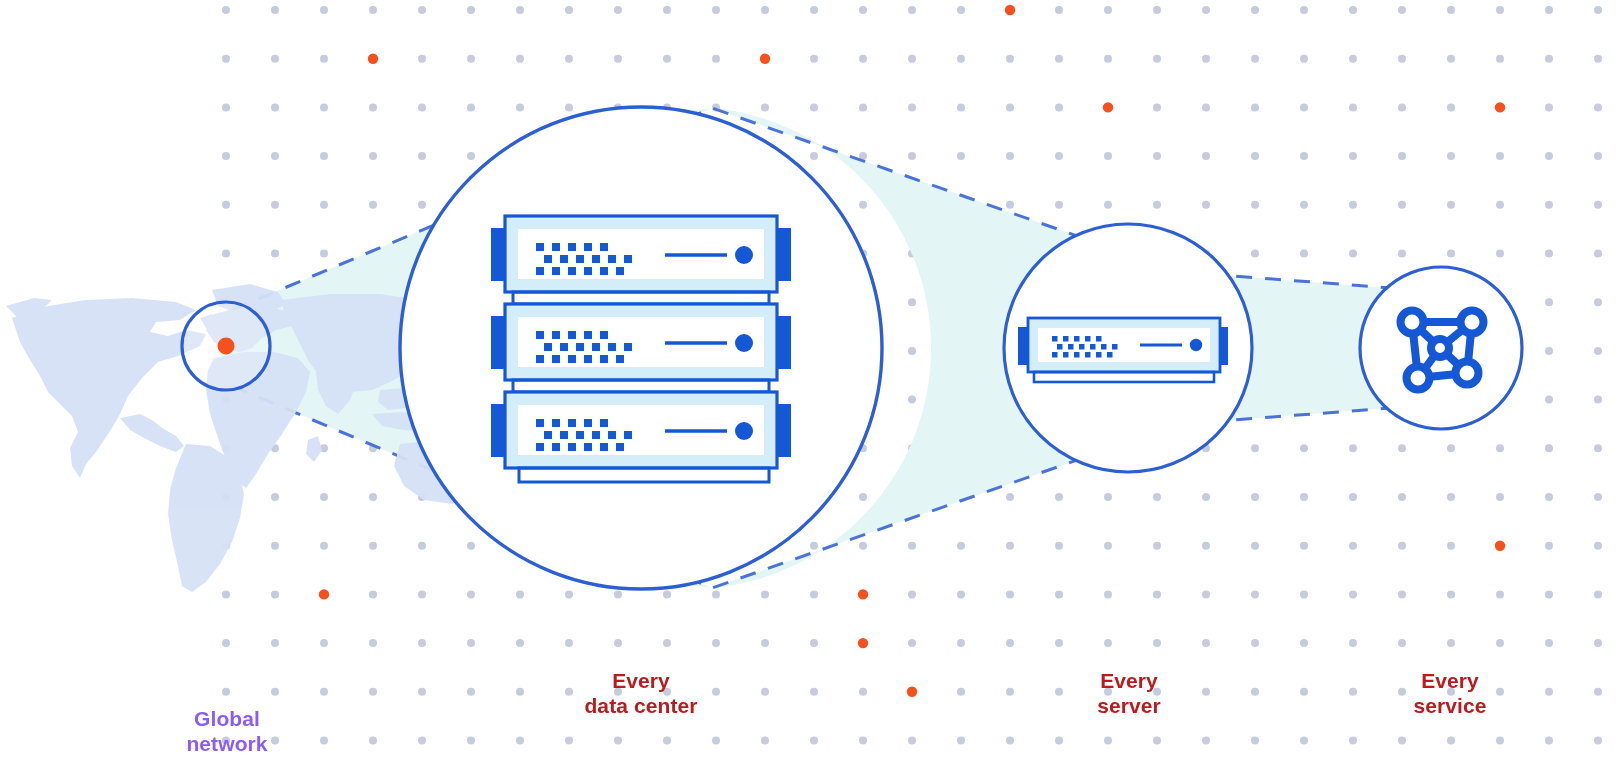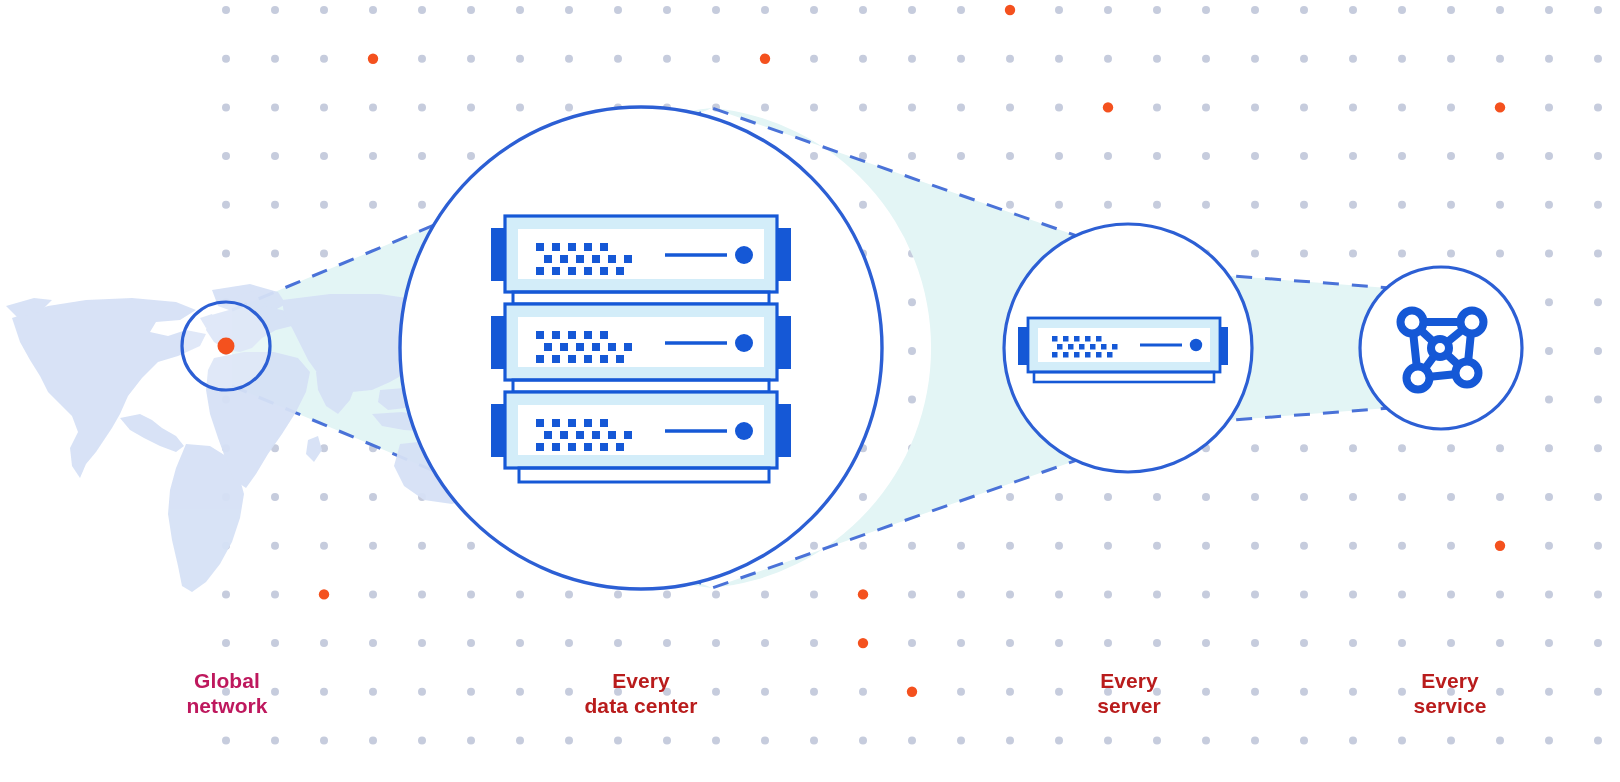--- a/index.html
+++ b/index.html
@@ -13,21 +13,21 @@
   .lbl{
     position:absolute;
     text-align:center;
     font-size:21px;
     line-height:25px;
     font-weight:700;
     letter-spacing:0.1px;
     white-space:pre-line;
     color:#b91c1c;
   }
-  .lbl.accent{color:#be185d;}
+  .lbl.accent{color:#8b5cf6;margin-top:38px;}
 </style>
 </head>
 <body>
 
 <div id="stage">
 
   <svg class="layer" id="grid-layer" viewBox="0 0 1620 782" aria-hidden="true">
       <circle cx="226.0" cy="10.0" r="4" fill="#c6ccdd"></circle>
       <circle cx="275.0" cy="10.0" r="4" fill="#c6ccdd"></circle>
       <circle cx="324.0" cy="10.0" r="4" fill="#c6ccdd"></circle>

